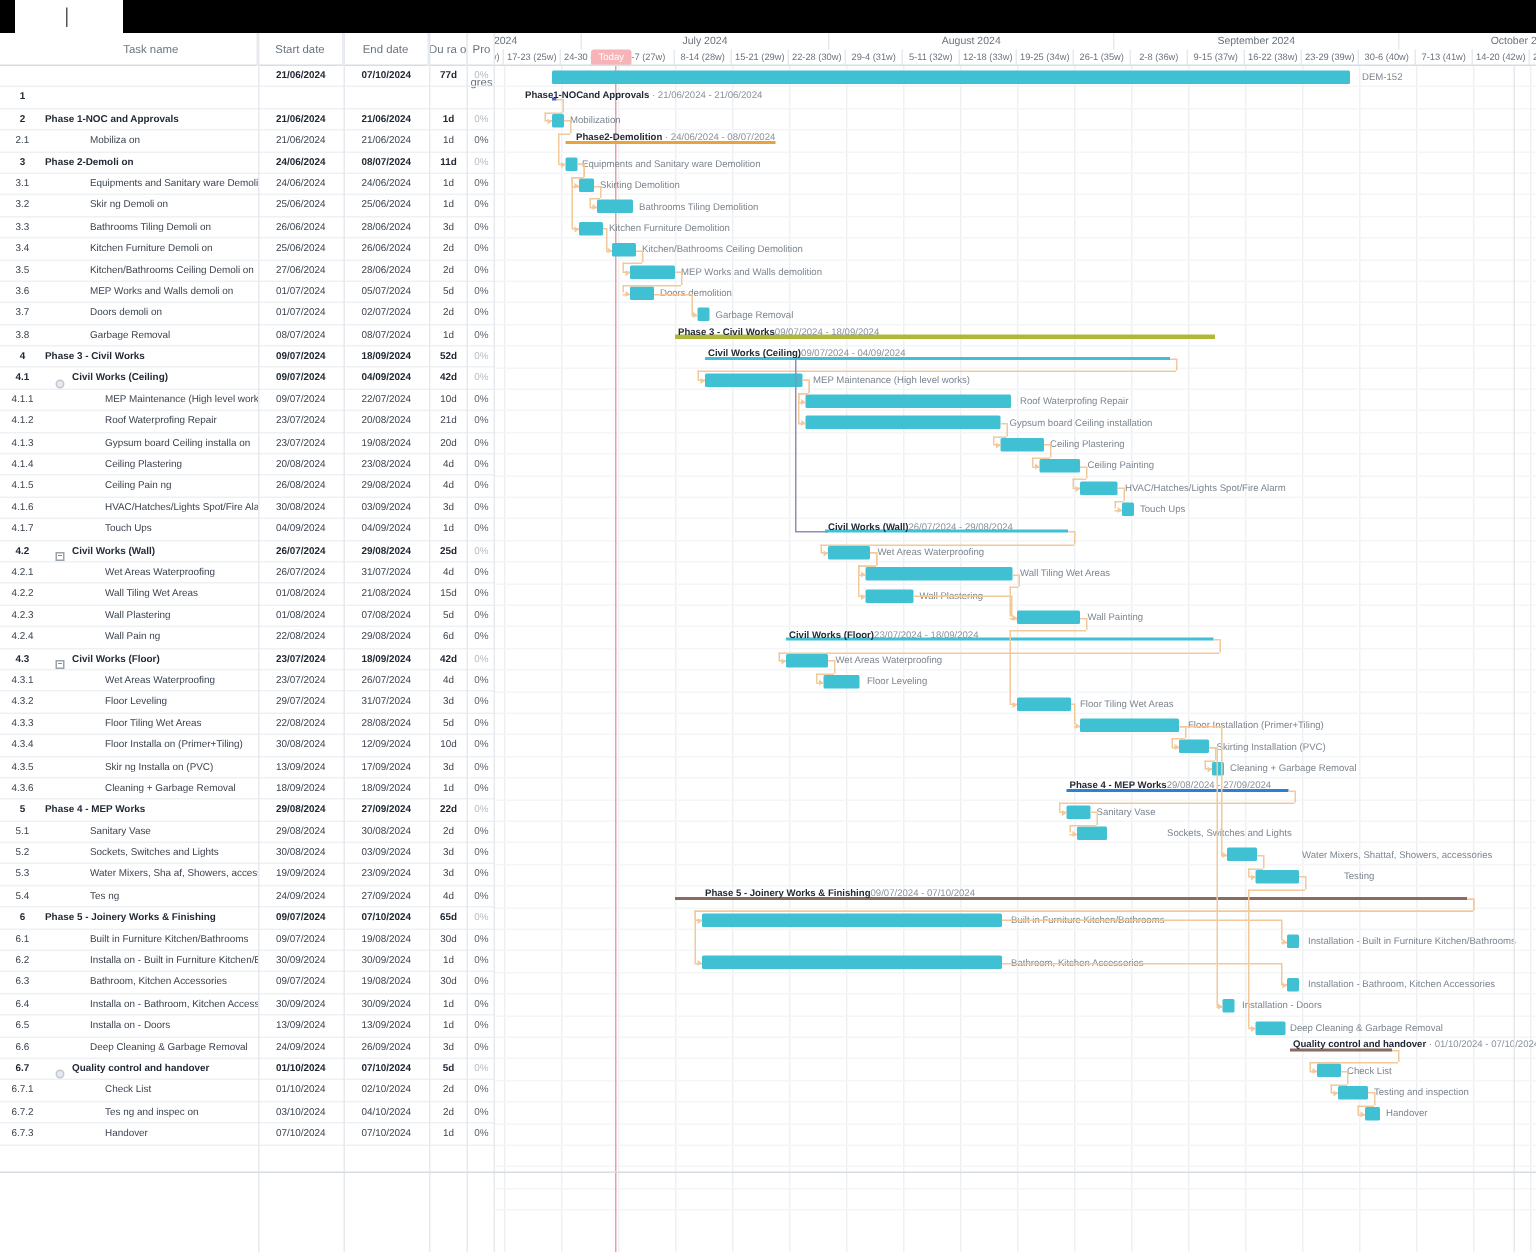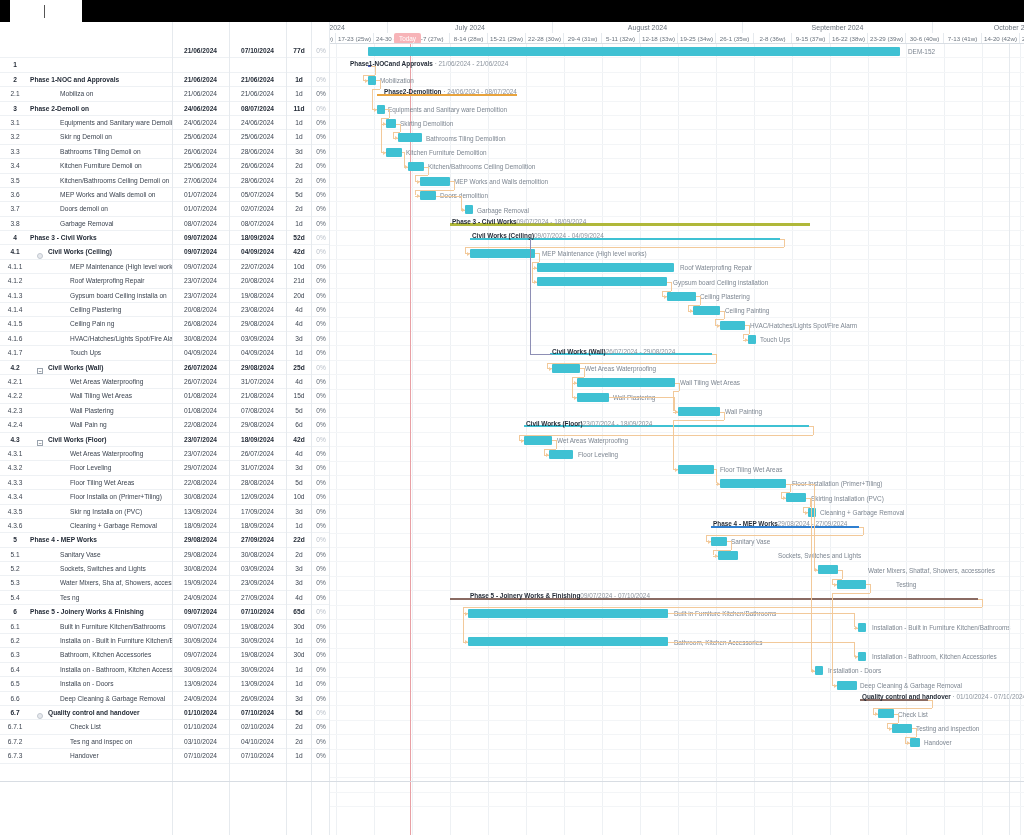--- a/index.html
+++ b/index.html
@@ -137,20 +137,28 @@
 
   <div class="topstrip">
     <div class="cursorbox">
       <div class="caret"></div>
     </div>
   </div>
 
   <div class="gridwrap">
 
     <div class="ltable">
+      <div class="thead">
+        <div class="th id"></div>
+        <div class="th name">Task name</div>
+        <div class="th sd">Start date</div>
+        <div class="th ed">End date</div>
+        <div class="th du">Du ra o</div>
+        <div class="th pg">Pro gres</div>
+      </div>
       <div class="rows" id="table-rows">
           <div class="row lvl0">
             <div class="c id"><span style="position: relative;"></span></div>
             <div class="c name"><span style="position: relative;"></span></div>
             <div class="c sd"><span style="position: relative;">21/06/2024</span></div>
             <div class="c ed"><span style="position: relative;">07/10/2024</span></div>
             <div class="c du"><span style="position: relative;">77d</span></div>
             <div class="c pg"><span style="position: relative;">0%</span></div>
           </div>
           <div class="row lvl0">

